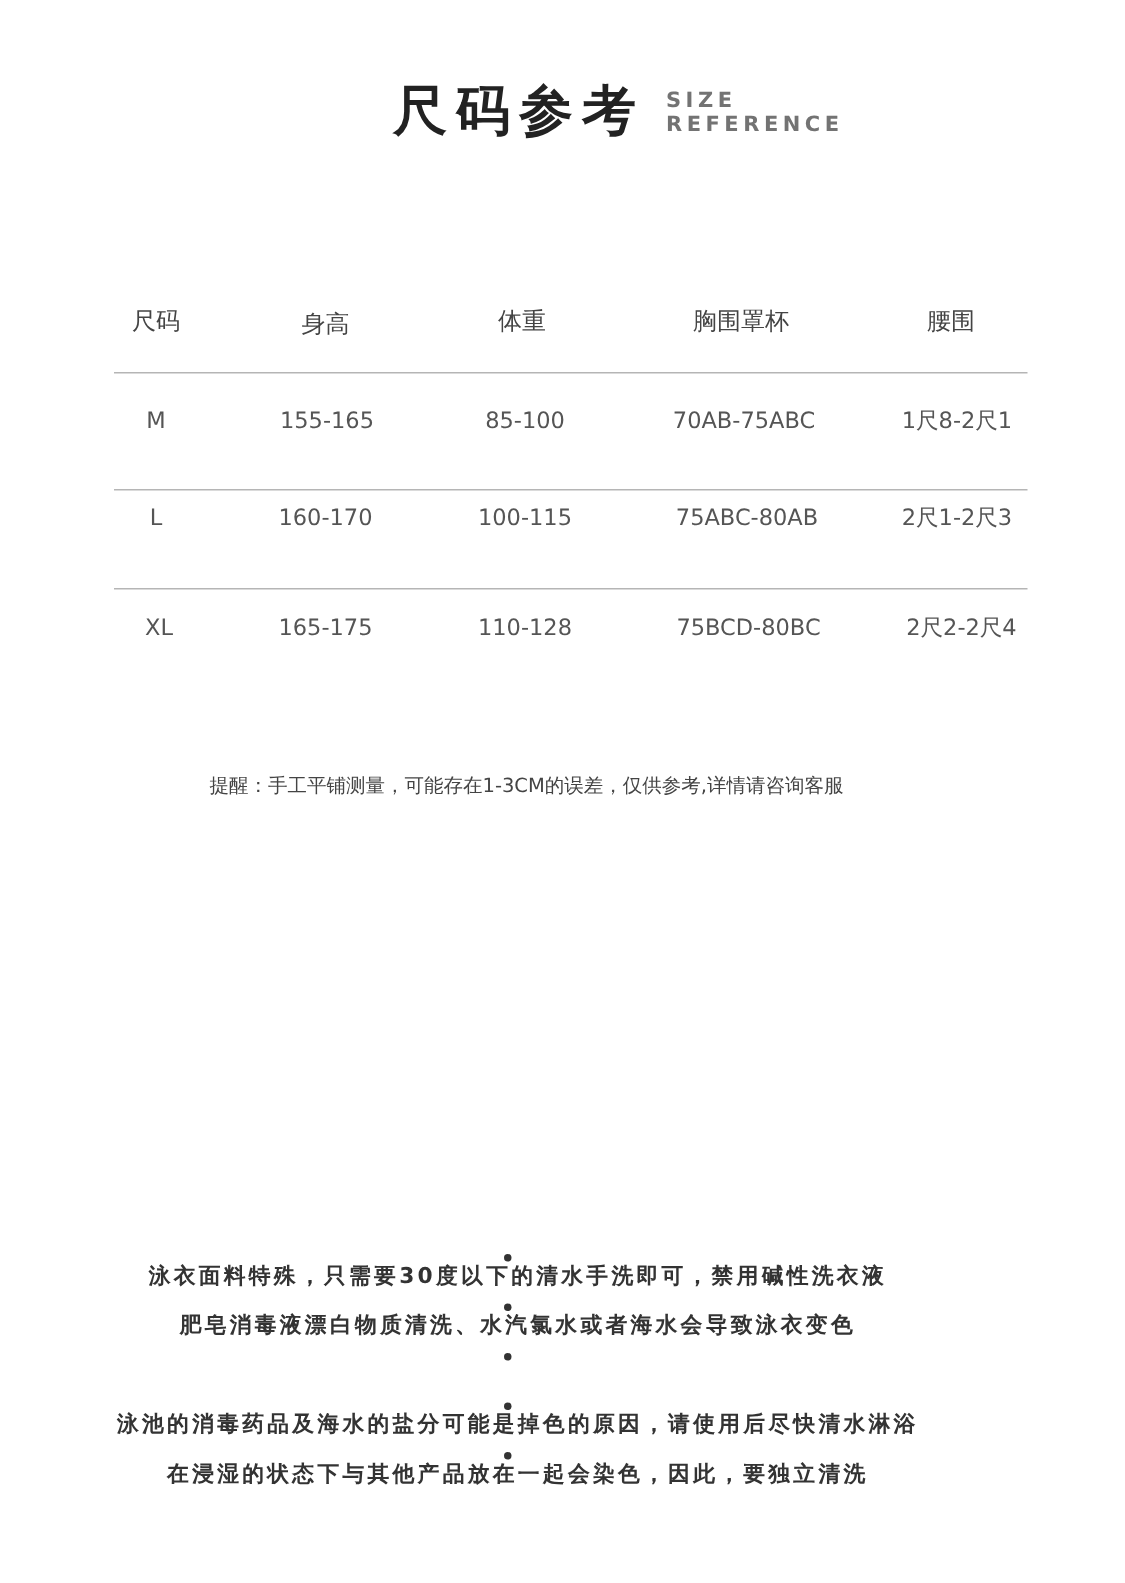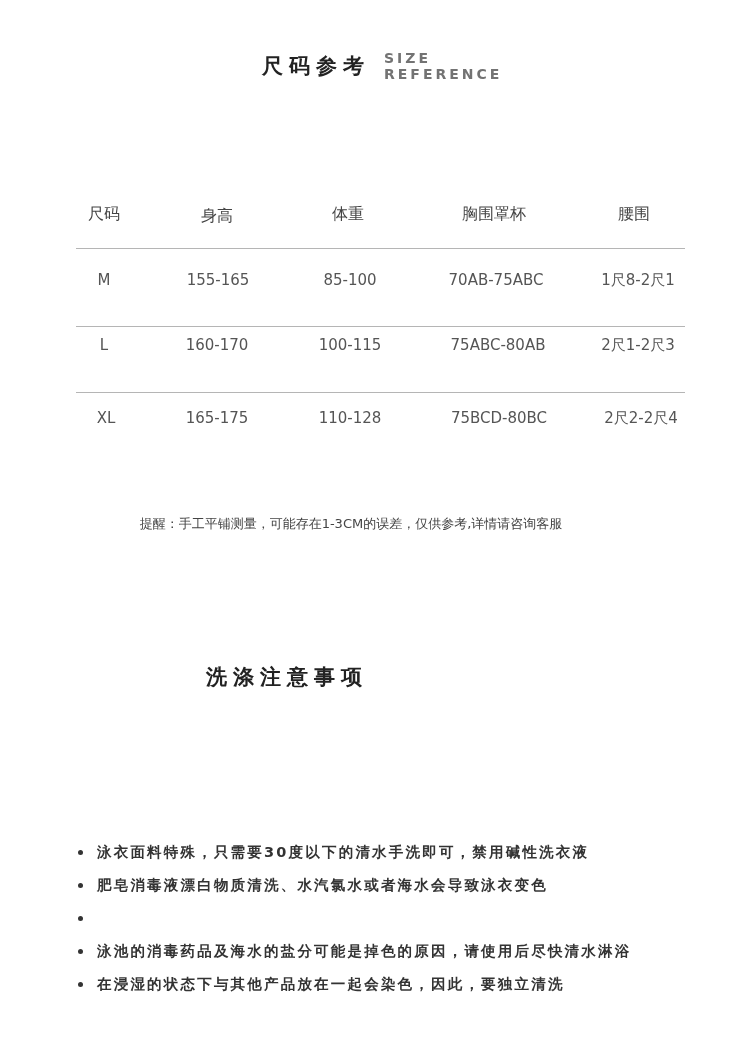--- a/index.html
+++ b/index.html
@@ -1,35 +1,35 @@
 <!DOCTYPE html>
 <html><head>
 <meta charset="utf-8">
 <style>
   html, body { margin: 0; padding: 0; background: #ffffff; }
   body { width: 750px; height: 1055px; position: relative; overflow: hidden;
          font-family: "DejaVu Sans", "Liberation Sans", sans-serif; color: #333; }
   .title-block { position: absolute; display: flex; align-items: center; }
-  .title-cn { font-size: 21px; font-weight: bold; color: #222; letter-spacing: 6px; }
+  .title-cn { font-size: 36px; font-weight: bold; color: #222; letter-spacing: 6px; }
   .title-en { margin-left: 14px; font-size: 14px; font-weight: bold; color: #737373;
               letter-spacing: 3px; line-height: 16px; }
   .size-title { left: 262px; top: 50px; }
   .wash-title { left: 206px; top: 663px; }
   .table { position: absolute; left: 76px; top: 190px; width: 609px; }
   .row { position: relative; display: flex; align-items: center; }
   .row .cell { position: absolute; transform: translateX(-50%); white-space: nowrap;
                font-size: 15px; color: #555; }
   .header-row { height: 46px; }
   .header-row .cell { font-size: 16px; color: #444; }
   .divider { position: absolute; left: 76px; width: 609px; height: 1px; background: #b5b5b5; }
   .note { position: absolute; left: 0; width: 702px; top: 515px; text-align: center;
           font-size: 13px; color: #444; }
   .wash-list { position: absolute; left: 78px; top: 836px; margin: 0; padding: 0; list-style: none; }
   .wash-list li { display: flex; align-items: center; height: 33px; font-size: 14.5px;
-                  color: #333; letter-spacing: 2.2px; font-weight: bold; }
+                  color: #333; letter-spacing: 2.2px; font-weight: bold; flex-direction: column; }
   .bullet { width: 5px; height: 5px; border-radius: 50%; background: #333; margin-right: 14px; }
 </style>
 </head>
 <body>
 
 <div class="title-block size-title">
   <span class="title-cn">尺码参考</span>
   <span class="title-en">
     <span>SIZE</span><br>
     <span>REFERENCE</span>
@@ -78,21 +78,20 @@
     <span class="cell" style="left:141px">165-175</span>
     <span class="cell" style="left:274px">110-128</span>
     <span class="cell" style="left:423px">75BCD-80BC</span>
     <span class="cell" style="left:565px">2尺2-2尺4</span>
   </div>
 </div>
 
 <div class="note">提醒：手工平铺测量，可能存在1-3CM的误差，仅供参考,详情请咨询客服</div>
 
 <div class="title-block wash-title">
-  <span class="title-cn">洗涤注意事项</span>
 </div>
 
 <ul class="wash-list">
   <li>
       <span class="bullet"></span>
       <span>泳衣面料特殊，只需要30度以下的清水手洗即可，禁用碱性洗衣液</span>
     </li>
   <li>
       <span class="bullet"></span>
       <span>肥皂消毒液漂白物质清洗、水汽氯水或者海水会导致泳衣变色</span>

